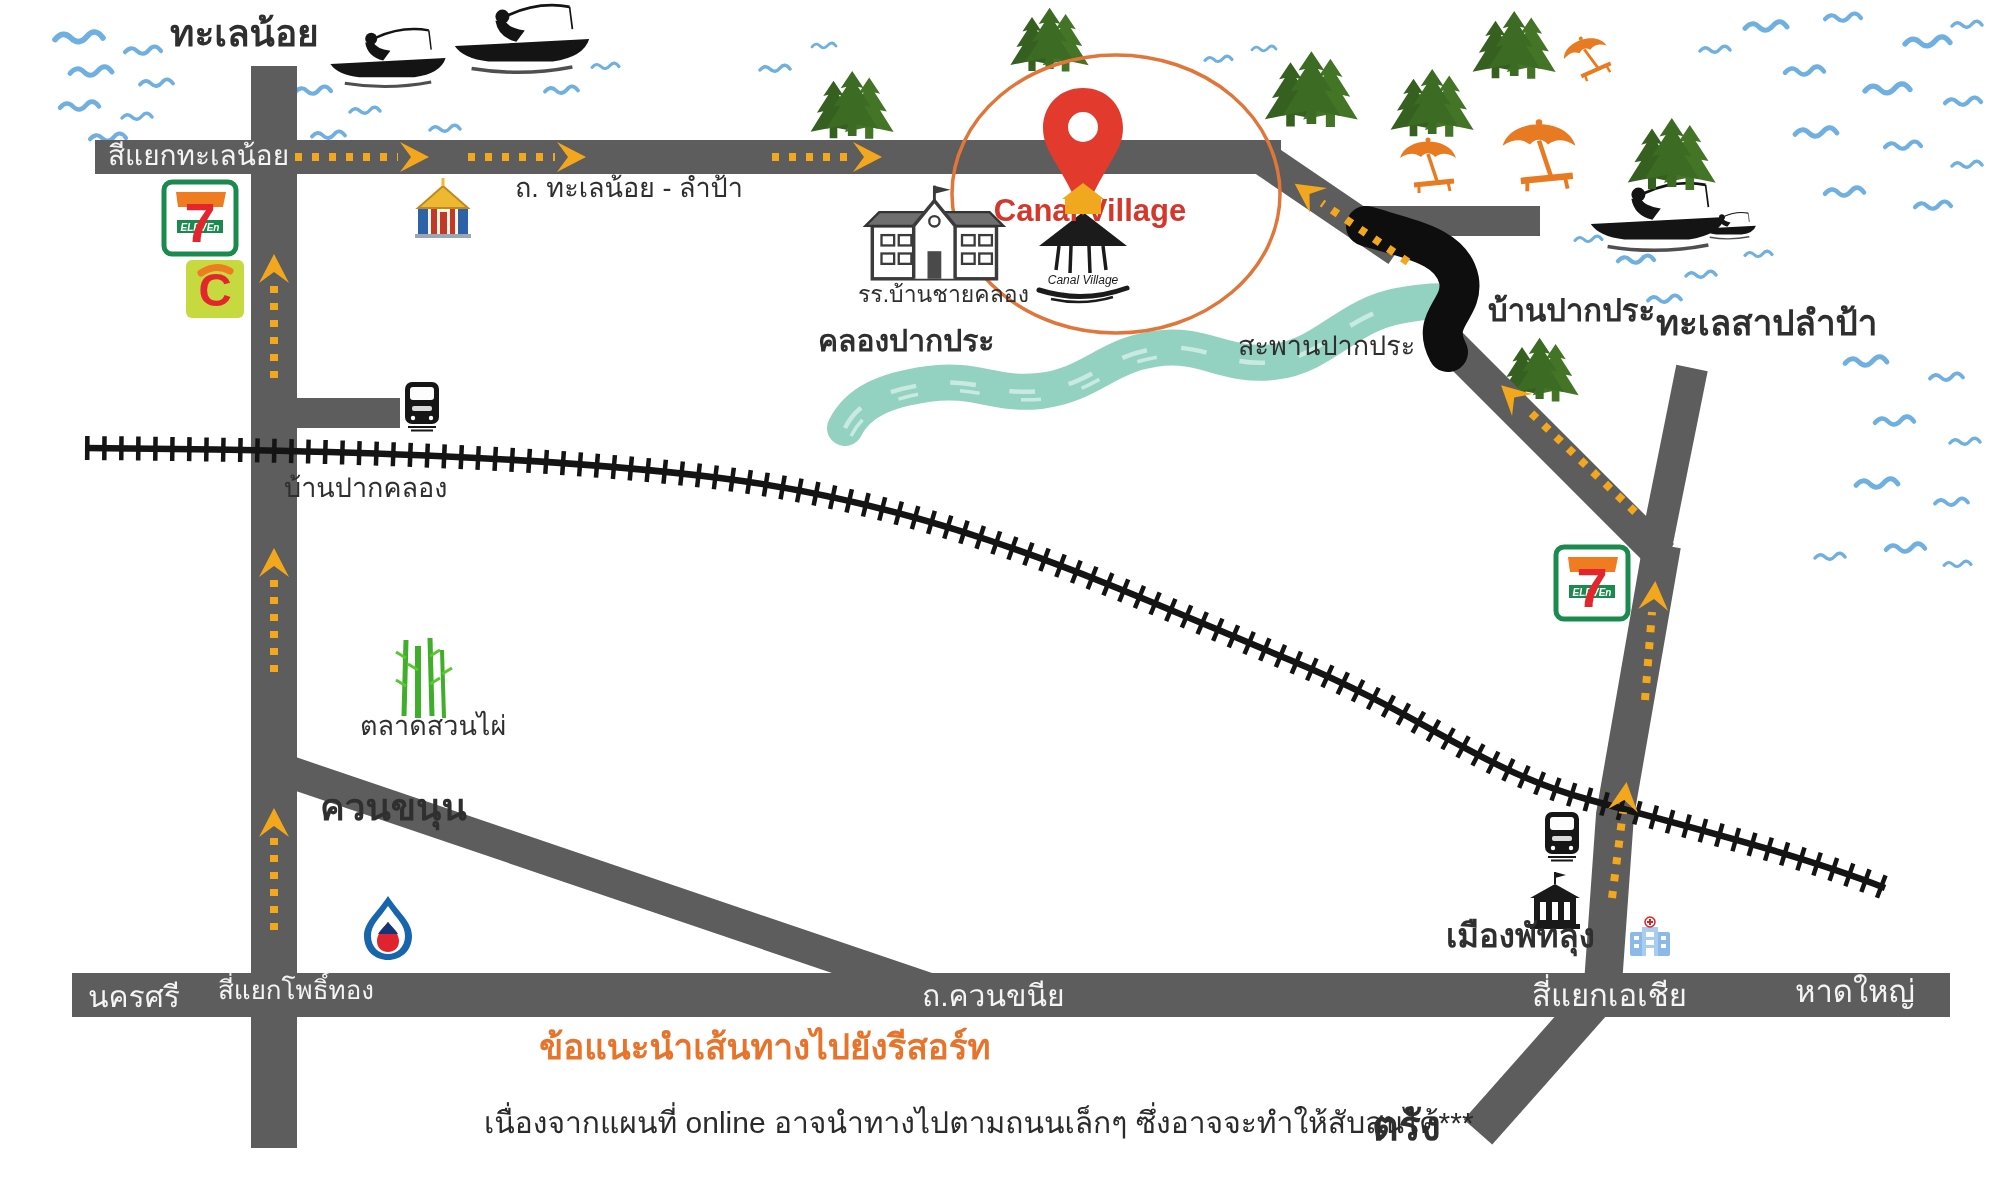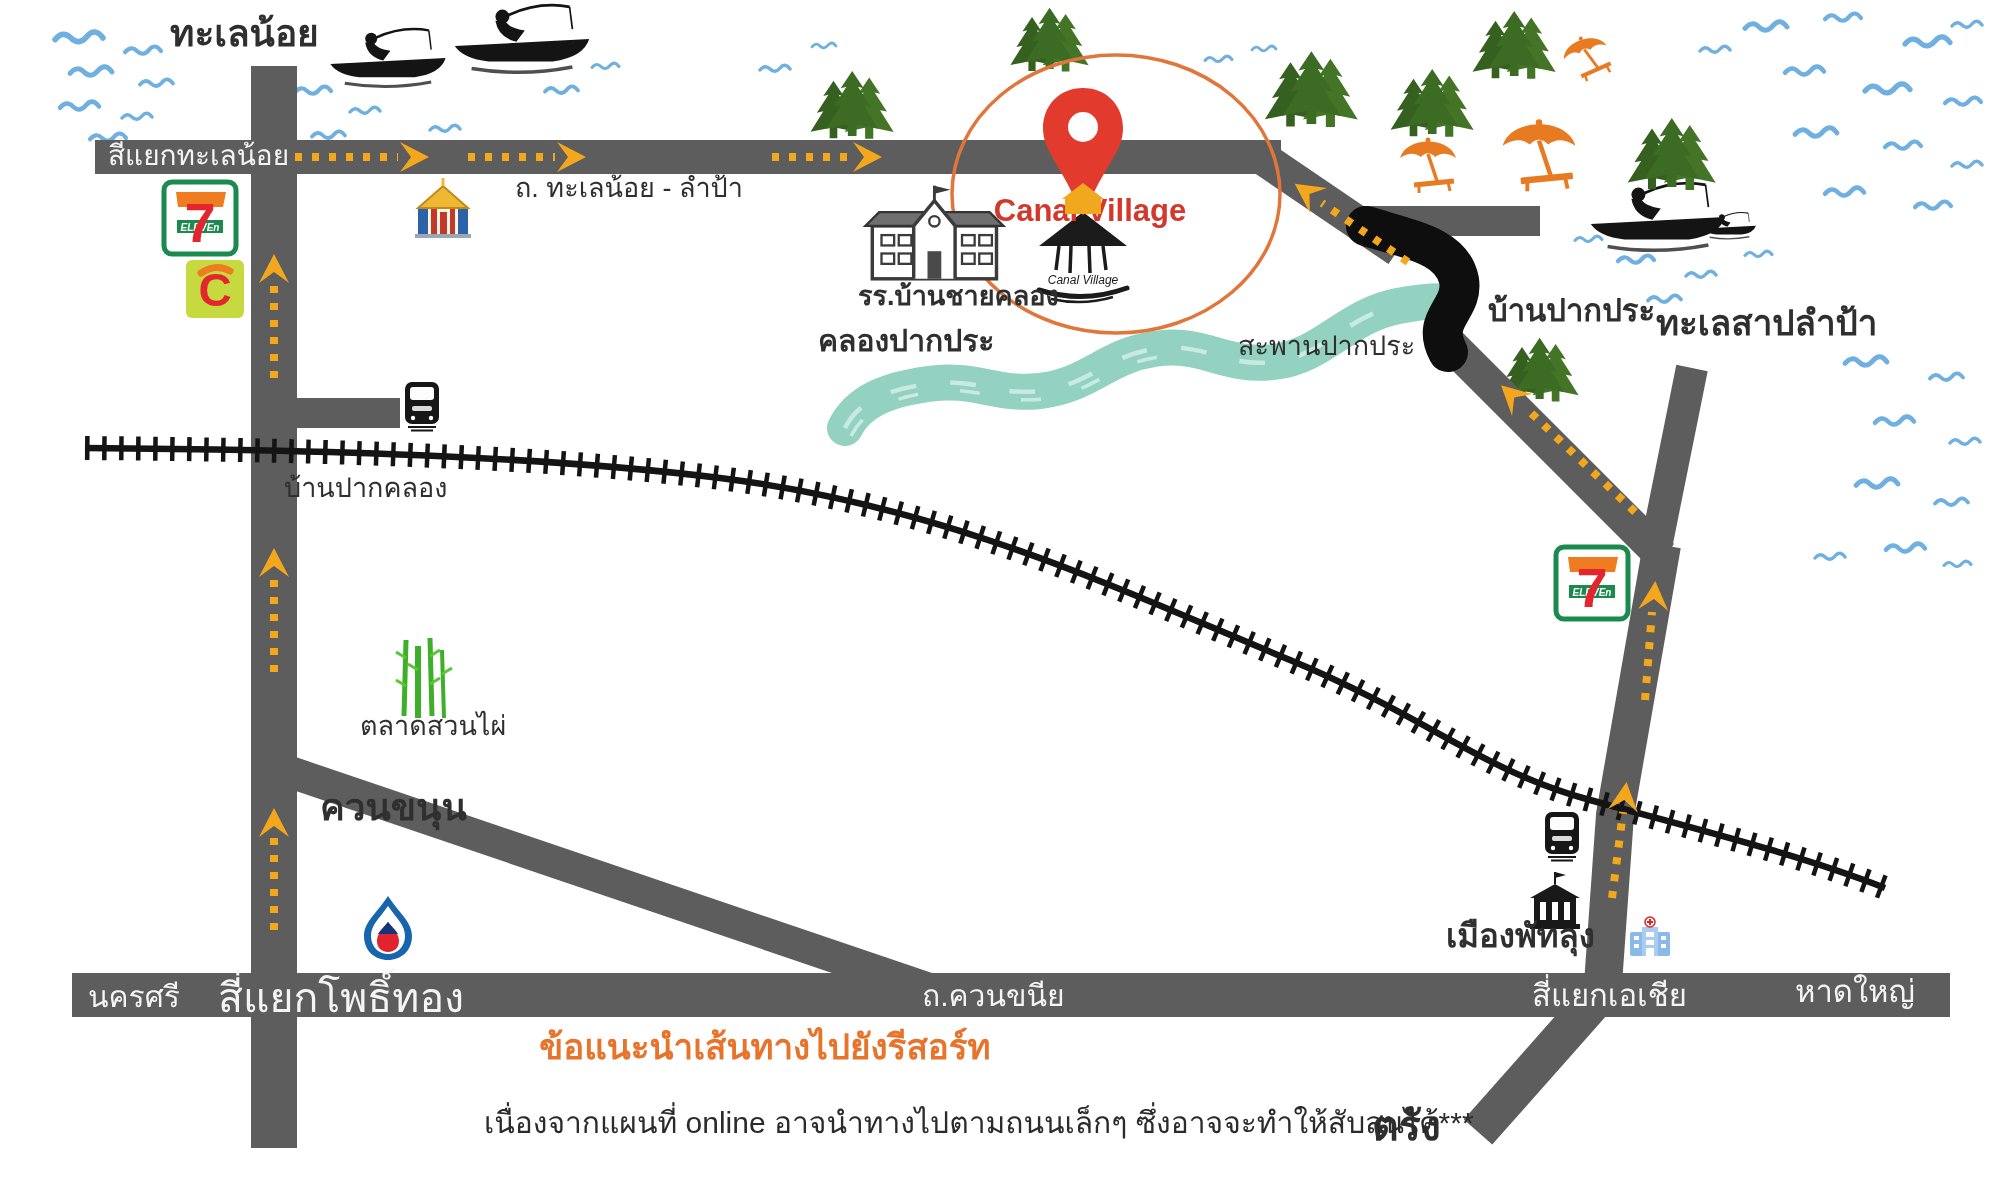--- a/index.html
+++ b/index.html
@@ -290,31 +290,31 @@
     <use href="#hosp" transform="translate(1630,918)"></use>
     <use href="#bam" transform="translate(400,638)"></use>
     <use href="#sev" transform="translate(1556,547)"></use>
     <use href="#ptt" transform="translate(358,896)"></use>
   </g>
 </svg>
 
 <div class="lbl" style="left:170px;top:14px;font-size:37px;font-weight:600;">ทะเลน้อย</div>
 <div class="rlbl" style="left:108px;top:141px;font-size:28px;">สี่แยกทะเลน้อย</div>
 <div class="lbl" style="left:515px;top:174px;font-size:27px;">ถ. ทะเลน้อย - ลำป้า</div>
-<div class="lbl" style="left:858px;top:282px;font-size:27px;font-weight:bold;">รร.บ้านชายคลอง</div>
+<div class="lbl" style="left:858px;top:282px;font-size:23px;">รร.บ้านชายคลอง</div>
 <div class="lbl red center" style="left:945px;top:194px;width:290px;font-size:31px;">Canal Village</div>
 <div class="lbl" style="left:818px;top:324px;font-size:30px;font-weight:700;">คลองปากประ</div>
 <div class="lbl" style="left:1238px;top:332px;font-size:27px;">สะพานปากประ</div>
 <div class="lbl" style="left:1488px;top:294px;font-size:31px;font-weight:600;">บ้านปากประ</div>
 <div class="lbl" style="left:1656px;top:304px;font-size:35px;font-weight:600;">ทะเลสาปลำป้า</div>
 <div class="lbl" style="left:284px;top:474px;font-size:27px;">บ้านปากคลอง</div>
 <div class="lbl" style="left:360px;top:712px;font-size:27px;">ตลาดสวนไผ่</div>
 <div class="lbl" style="left:320px;top:788px;font-size:37px;font-weight:700;">ควนขนุน</div>
 <div class="rlbl" style="left:88px;top:980px;font-size:30px;">นครศรี</div>
-<div class="rlbl" style="left:218px;top:976px;font-size:41px;text-align:center;">สี่แยกโพธิ์ทอง</div>
+<div class="rlbl" style="left:218px;top:976px;font-size:26px;text-align:center;">สี่แยกโพธิ์ทอง</div>
 <div class="rlbl" style="left:922px;top:979px;font-size:30px;">ถ.ควนขนีย</div>
 <div class="lbl" style="left:1446px;top:918px;font-size:33px;font-weight:600;">เมืองพัทลุง</div>
 <div class="rlbl" style="left:1532px;top:979px;font-size:31px;">สี่แยกเอเชีย</div>
 <div class="rlbl" style="left:1795px;top:975px;font-size:31px;">หาดใหญ่</div>
 <div class="lbl" style="left:1372px;top:1104px;font-size:41px;font-weight:600;">ตรัง</div>
 
 <div class="lbl orange-h center" style="left:480px;top:1028px;width:570px;font-size:35px;">ข้อแนะนำเส้นทางไปยังรีสอร์ท</div>
 <div class="lbl" style="left:484px;top:1106px;font-size:30px;color:#2b2b2b;">เนื่องจากแผนที่ online อาจนำทางไปตามถนนเล็กๆ ซึ่งอาจจะทำให้สับสนได้***</div>
 
 <svg id="pin-svg" width="2008" height="1182" viewBox="0 0 2008 1182">

